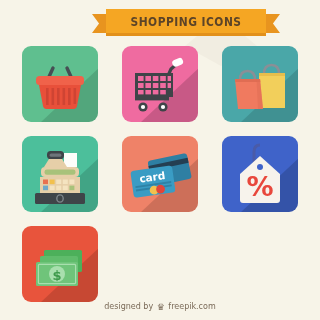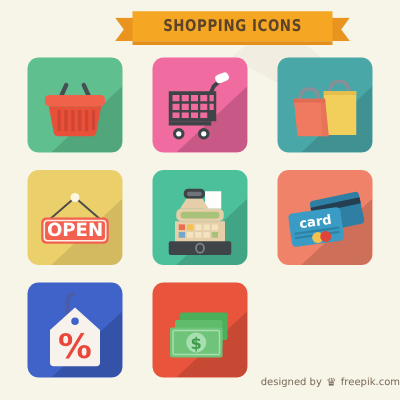--- a/index.html
+++ b/index.html
@@ -28,21 +28,21 @@
   
   .grid{position:absolute;left:22px;top:46px;width:276px;
         display:grid;grid-template-columns:repeat(3,76px);
         grid-template-rows:repeat(3,76px);gap:14px 24px;}
   .tile{position:relative;width:76px;height:76px;border-radius:9px;overflow:hidden;}
   .shadow{position:absolute;inset:0;opacity:.13;background:#000;
      clip-path:polygon(100% 30%,100% 100%,25% 100%);}
   .art{position:absolute;inset:0;}
 
   
-  .footer{position:absolute;left:0;bottom:8px;width:320px;text-align:right;
+  .footer{position:absolute;left:0;bottom:8px;width:320px;text-align:center;
      font-size:8px;color:#7a6a58;font-family:"DejaVu Sans",sans-serif;}
   .crown{display:inline-block;vertical-align:-1px;margin:0 1px;font-size:9px;color:#7a6a58;}
 
   
   .wm{position:absolute;left:150px;top:10px;width:90px;height:50px;opacity:.05;
      background:#8a7a60;clip-path:polygon(10% 60%,50% 0,90% 60%,50% 100%);}
 </style>
 </head>
 <body style="background: rgb(247, 244, 232);">
 
@@ -110,31 +110,20 @@
       <path d="M42 28 q0-9 7.5-9 t7.5 9" stroke="#8a8f96" stroke-width="2.6" fill="none"></path>
       <rect x="37" y="27" width="26" height="35" fill="#f2cf5b"></rect>
       <rect x="37" y="27" width="26" height="3" fill="#e6be4c"></rect>
       <path d="M18 34 q0-9 7.5-9 t7.5 9" stroke="#8a8f96" stroke-width="2.6" fill="none"></path>
       <path d="M13 33 H38 L41 63 H16 Z" fill="#f07a5f"></path>
       <path d="M13 33 H38 L38.3 36 H13.2 Z" fill="#e06d53"></path>
       <path d="M38 33 L41 63 L36 63 L34.5 33 Z" fill="#e06d53" opacity=".55"></path>
     </svg>
   </div>
 
-  <div class="tile" style="background:#ebcf6a">
-    <div class="shadow" style="opacity:.1"></div>
-    <svg class="art" viewBox="0 0 76 76">
-      <path d="M38 22 L16 41" stroke="#4a4a4a" stroke-width="1.5" fill="none"></path>
-      <path d="M38 22 L60 41" stroke="#4a4a4a" stroke-width="1.5" fill="none"></path>
-      <circle cx="38" cy="22" r="3.6" fill="#fdf6e0"></circle>
-      <rect x="11" y="38" width="54" height="21" rx="4" fill="#f2604f"></rect>
-      <rect x="13.4" y="40.4" width="49.2" height="16.2" rx="2.6" fill="none" stroke="#fdf0e2" stroke-width="1.3"></rect>
-      <text x="38" y="52.6" text-anchor="middle" font-family="DejaVu Sans, sans-serif" font-size="14.5" font-weight="bold" fill="#ffffff">OPEN</text>
-    </svg>
-  </div>
 
   <div class="tile" style="background:#4cbf9b">
     <div class="shadow" style="opacity:.14"></div>
     <svg class="art" viewBox="0 0 76 76">
       <rect x="42" y="17" width="13" height="14" fill="#fdfdfa"></rect>
       <rect x="25" y="15" width="17" height="8" rx="3.6" fill="#3f4448"></rect>
       <rect x="27.6" y="17.4" width="11.8" height="3.4" rx="1.6" fill="#6e757a"></rect>
       <path d="M27 23 H40 L45 31 H22 Z" fill="#e6cfa8"></path>
       <rect x="19" y="31" width="38" height="10" rx="4" fill="#e6cfa8"></rect>
       <rect x="22.5" y="33.4" width="31" height="5.4" rx="2.4" fill="#a8c27a"></rect>

